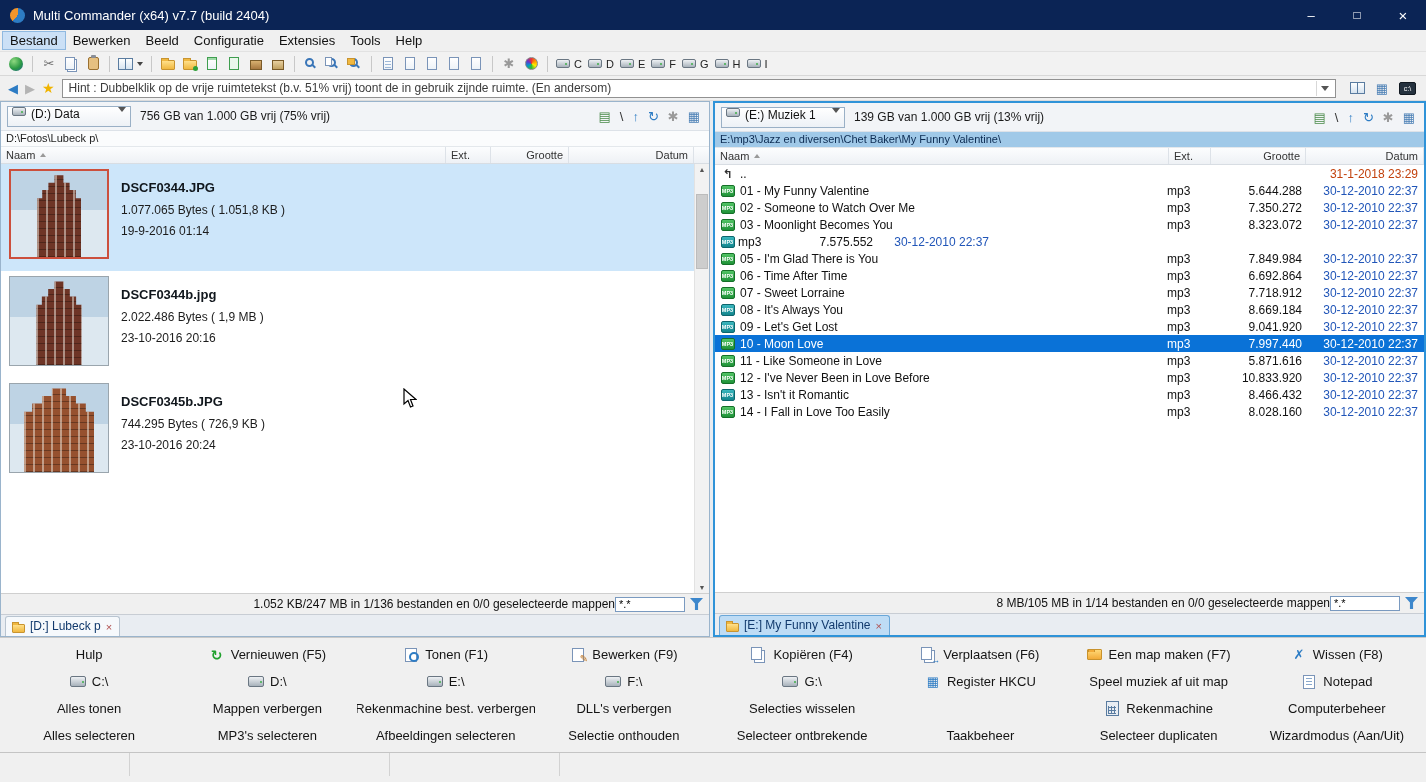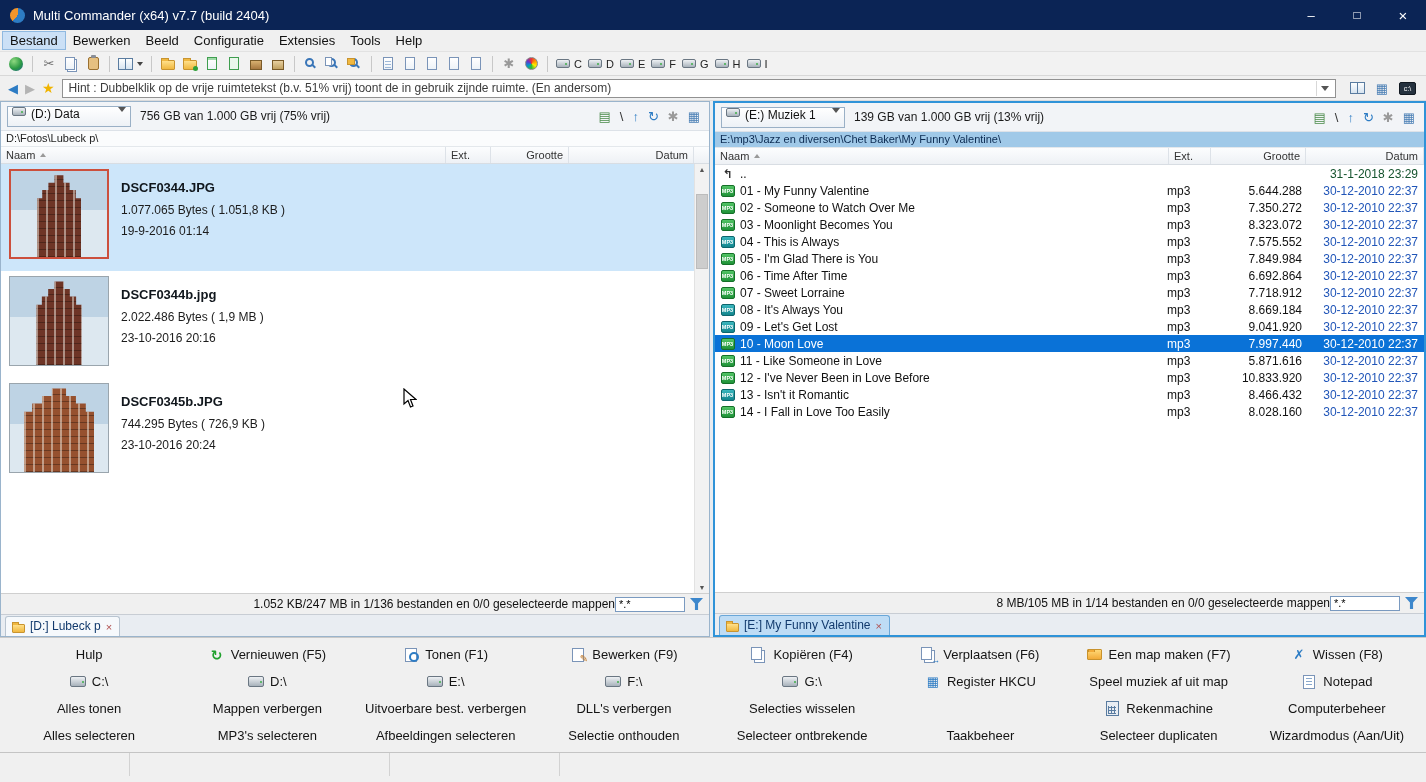--- a/index.html
+++ b/index.html
@@ -111,21 +111,21 @@
 .rrow{display:flex;align-items:center;height:17px;padding:0 4px;font-size:12px;color:#111}
 .ric{flex:0 0 17px;display:flex;justify-content:center;align-items:center}
 .upic{color:#333;font-size:12px;font-weight:bold;line-height:1}
 .mp3ic{width:14px;height:12px;border-radius:2px;background:linear-gradient(#52c465,#1f9238);border:1px solid #157028;color:#fff;font-size:5.5px;font-weight:bold;display:flex;align-items:center;justify-content:center}
 .mp3ic::after{content:"MP3"}
 .mp3ic.teal{background:linear-gradient(#3ab7be,#13858d);border-color:#0d666d}
 .rname{flex:1;padding-left:4px;white-space:nowrap;overflow:hidden}
 .rext{width:42px;padding-left:2px}
 .rsize{width:95px;text-align:right}
 .rdate{width:118px;text-align:right;color:#2055b8;padding-right:2px}
-.rrow.parent .rdate{color:#14532d}
+.rrow.parent .rdate{color:#c2410c}
 .rrow.sel{background:#0a72d7;color:#fff}
 .rrow.sel .rdate{color:#fff}
 
 
 .pstatus{height:21px;background:#f0f0f0;border-top:1px solid #cfcfcf;display:flex;align-items:center;justify-content:flex-end;padding:0 6px;font-size:12px;flex:0 0 auto}
 .stext{white-space:nowrap;overflow:hidden}
 .filterwrap{display:flex;align-items:center;gap:5px;flex:0 0 auto}
 .filter{width:70px;height:15px;font-size:11px;border:1px solid #7a9ac0;padding:0 3px;font-family:"Liberation Sans",sans-serif}
 .funnel{width:13px;height:12px;background:#3d87cc;clip-path:polygon(0 0,100% 0,62% 45%,62% 100%,38% 100%,38% 45%)}
 .ptabs{height:22px;background:#e9edf2;border-top:1px solid #c8cdd4;display:flex;align-items:flex-end;padding-left:4px;flex:0 0 auto}
@@ -449,21 +449,20 @@
             </span>
             <span class="rname">03 - Moonlight Becomes You</span>
             <span class="rext">mp3</span>
             <span class="rsize">8.323.072</span>
             <span class="rdate">30-12-2010 22:37</span>
           </div>
           <div class="rrow">
             <span class="ric">
               <span class="mp3ic teal"></span>
             </span>
-            <span class="rname">04 - This is Always</span>
             <span class="rext">mp3</span>
             <span class="rsize">7.575.552</span>
             <span class="rdate">30-12-2010 22:37</span>
           </div>
           <div class="rrow">
             <span class="ric">
               <span class="mp3ic"></span>
             </span>
             <span class="rname">05 - I'm Glad There is You</span>
             <span class="rext">mp3</span>
@@ -633,21 +632,21 @@
         <span class="bic notepad"></span>
         <span class="blabel">Notepad</span>
       </div>
       <div class="bcell">
         <span class="blabel">Alles tonen</span>
       </div>
       <div class="bcell">
         <span class="blabel">Mappen verbergen</span>
       </div>
       <div class="bcell">
-        <span class="blabel">Uitvoerbare best. verbergen</span>
+        <span class="blabel">Rekenmachine best. verbergen</span>
       </div>
       <div class="bcell">
         <span class="blabel">DLL's verbergen</span>
       </div>
       <div class="bcell">
         <span class="blabel">Selecties wisselen</span>
       </div>
       <div class="bcell"></div>
       <div class="bcell">
         <span class="bic calc"></span>

